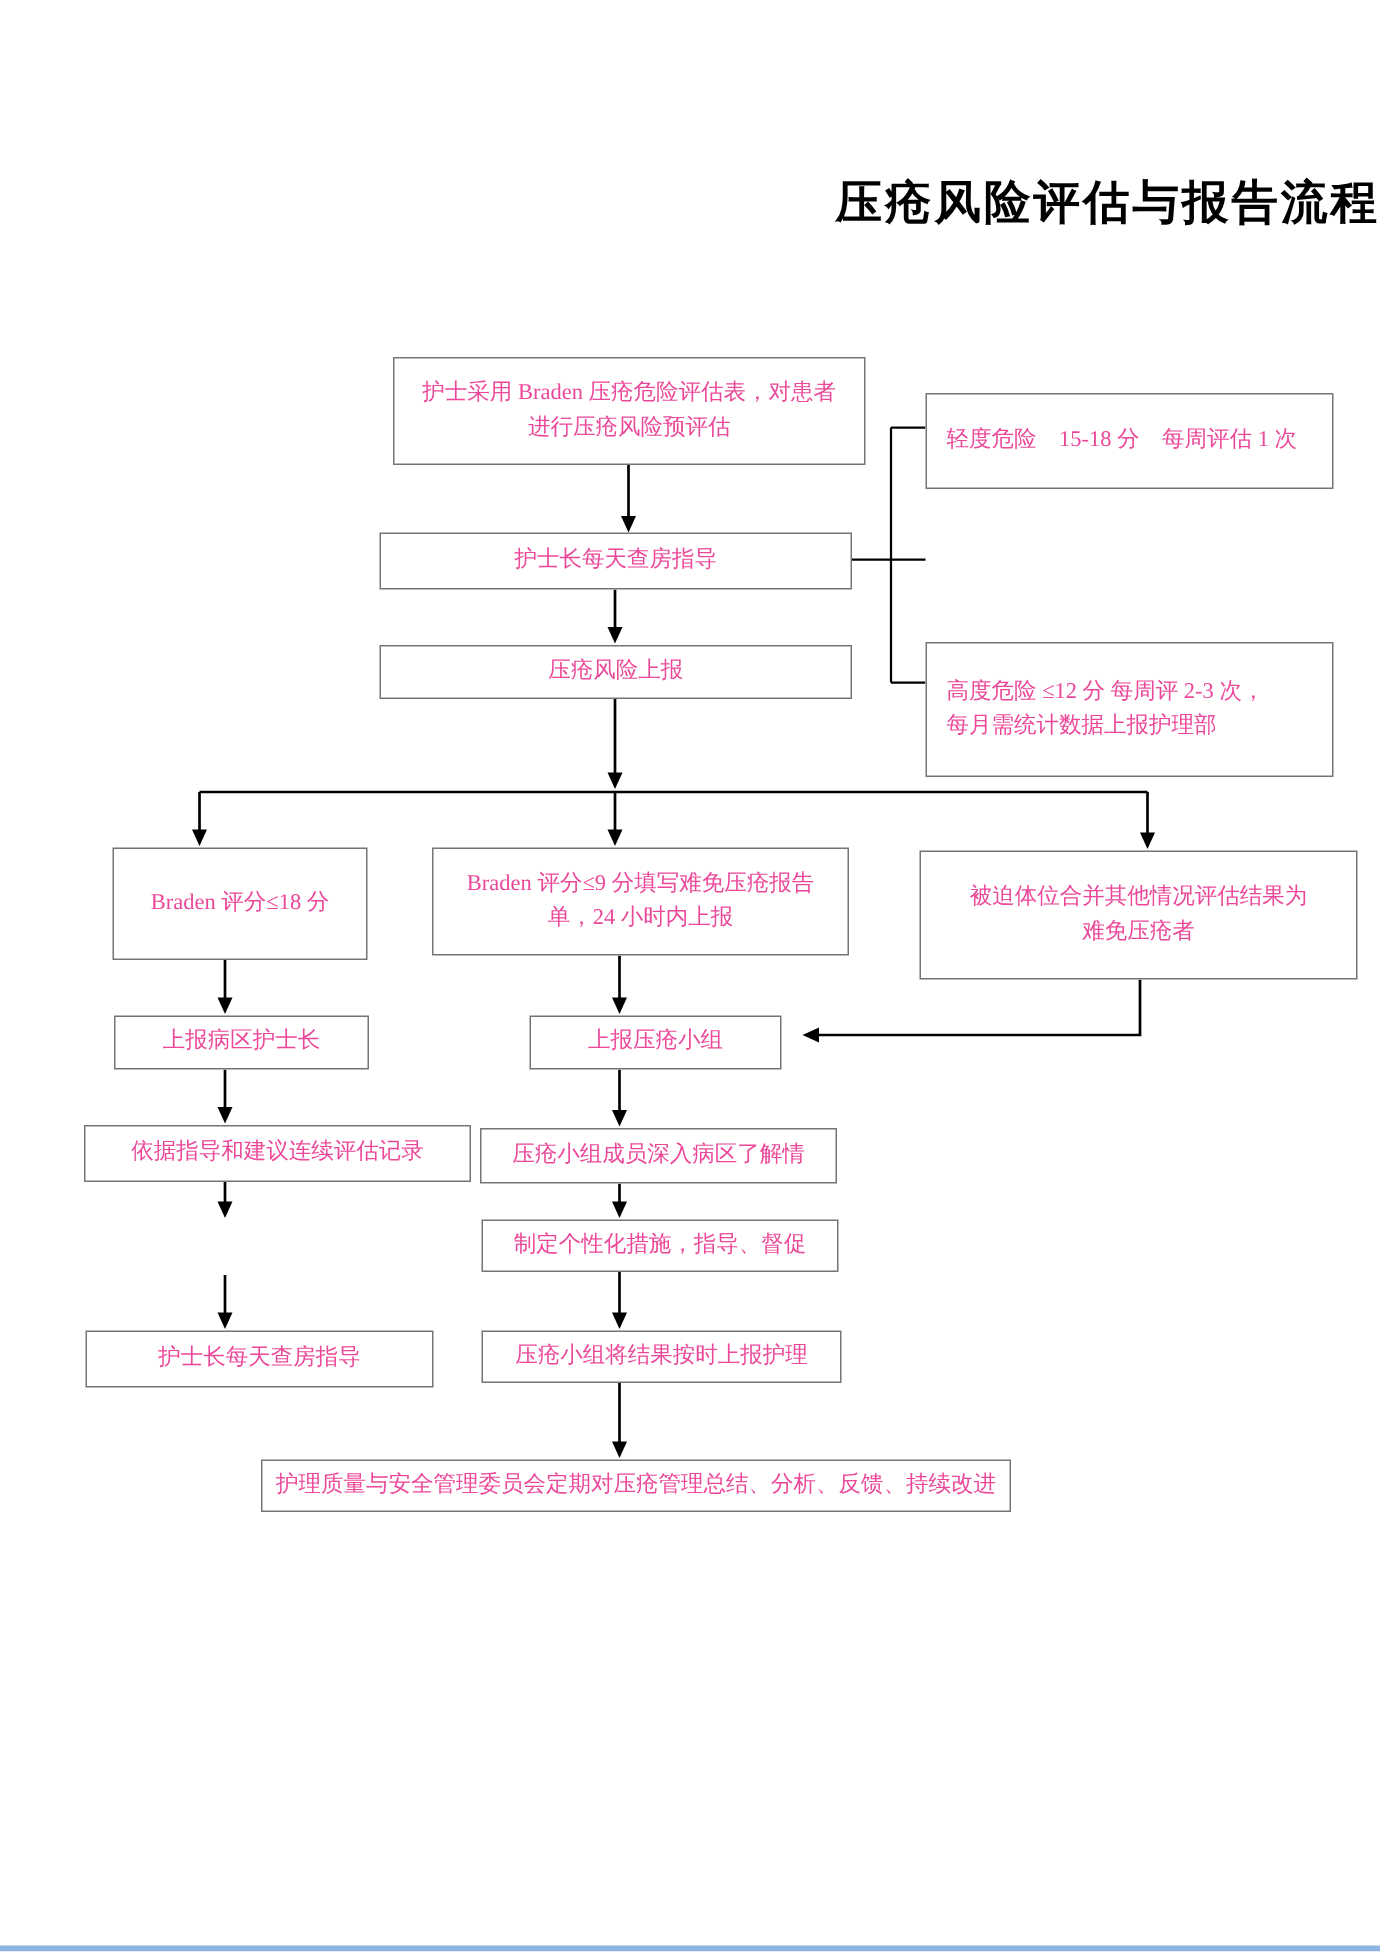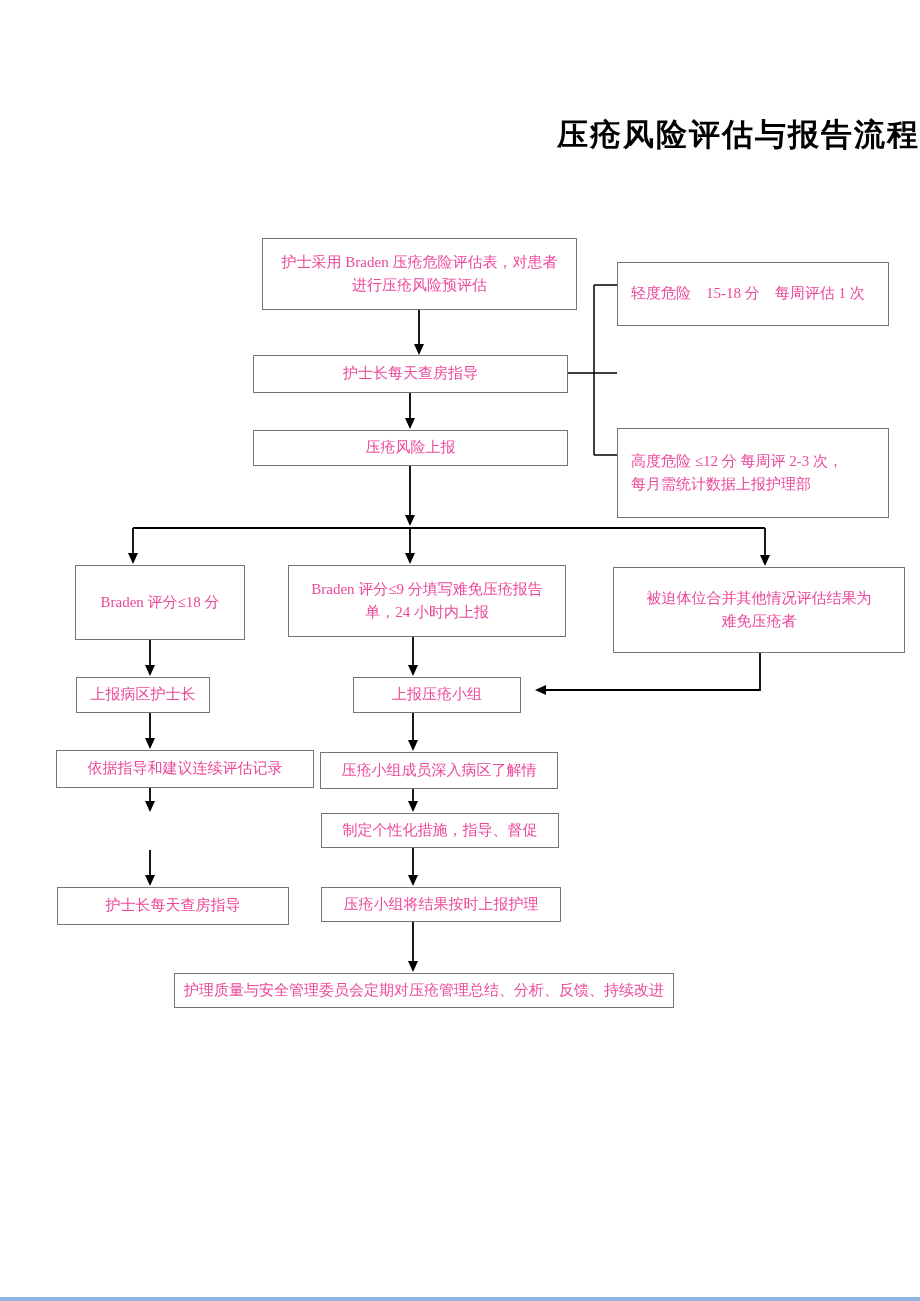--- a/index.html
+++ b/index.html
@@ -156,21 +156,21 @@
 每月需统计数据上报护理部</div>
 
   <div class="node" style="left:75px; top:565px; width:170px; height:75px;">Braden 评分≤18 分</div>
 
   <div class="node" style="left:288px; top:565px; width:278px; height:72px;">Braden 评分≤9 分填写难免压疮报告
 单，24 小时内上报</div>
 
   <div class="node" style="left:613px; top:567px; width:292px; height:86px;">被迫体位合并其他情况评估结果为
 难免压疮者</div>
 
-  <div class="node" style="left:76px; top:677px; width:134px; height:36px;">上报病区护士长</div>
+  <div class="node" style="left:76px; top:677px; width:170px; height:36px;">上报病区护士长</div>
 
   <div class="node" style="left:56px; top:750px; width:258px; height:38px;">依据指导和建议连续评估记录</div>
 
 
   <div class="node" style="left:57px; top:887px; width:232px; height:38px;">护士长每天查房指导</div>
 
   <div class="node" style="left:353px; top:677px; width:168px; height:36px;">上报压疮小组</div>
 
   <div class="node" style="left:320px; top:752px; width:238px; height:37px;">压疮小组成员深入病区了解情</div>
 

